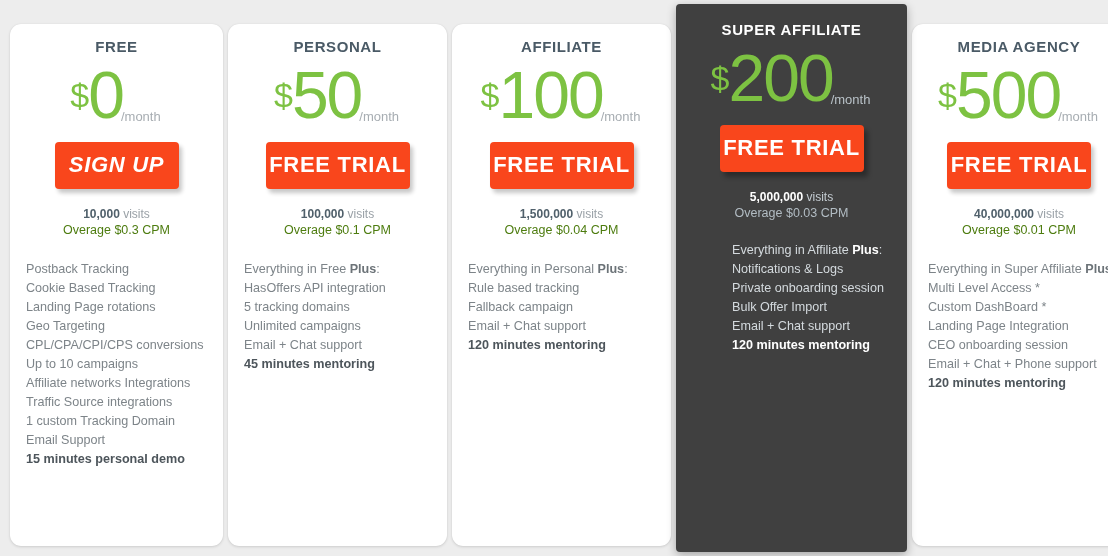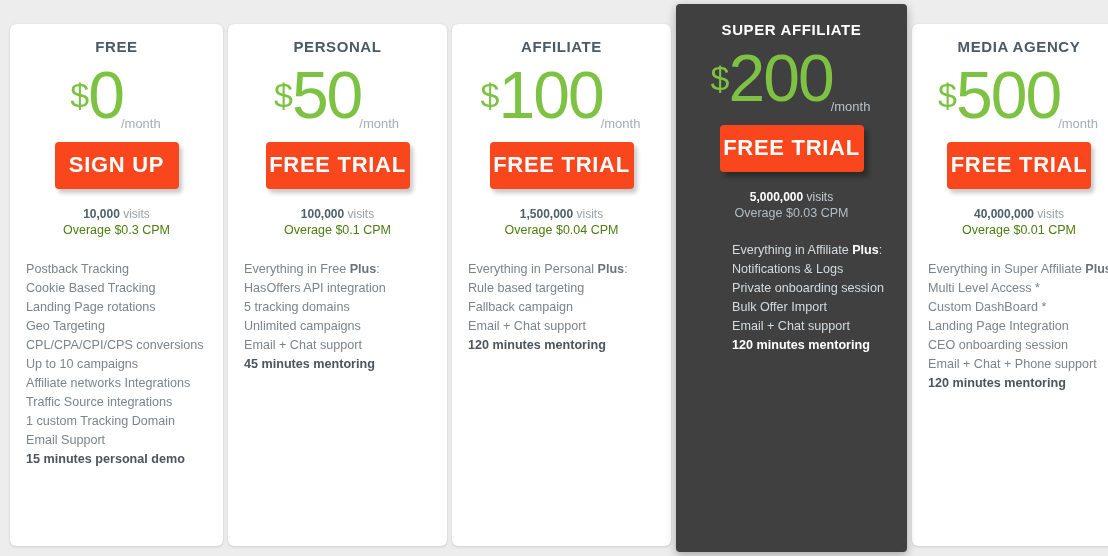--- a/index.html
+++ b/index.html
@@ -25,21 +25,21 @@
     box-sizing: border-box;
   }
 
   
   .plan {
     position: relative;
     box-sizing: border-box;
     background: #ffffff;
     margin-top: 24px;
     height: 522px;
-    border-radius: 6px;
+    border-radius: 11px;
     box-shadow: 0 1px 3px rgba(0,0,0,0.13), 0 0 1px rgba(0,0,0,0.10);
     padding: 0 16px;
     flex: 0 0 auto;
   }
   .plan.free          { width: 213px; margin-left: 10px; }
   .plan.personal      { width: 219px; margin-left: 5px; }
   .plan.affiliate     { width: 219px; margin-left: 5px; }
   .plan.media         { width: 214px; margin-left: 5px; }
 
   
@@ -92,21 +92,21 @@
     font-size: 66px;
     font-weight: 300;
     letter-spacing: -2px;
     line-height: 1;
   }
   .per {
     color: #a7adb2;
     font-size: 13px;
     font-weight: 400;
     position: relative;
-    top: 10px;
+    top: 3px;
     left: -2px;
   }
   .featured .per { color: #b9c2c8; }
 
   
   .cta-wrap { text-align: center; margin-top: 6px; }
   .cta {
     display: inline-block;
     background: #f9461c;
     color: #ffffff;
@@ -116,21 +116,21 @@
     text-align: center;
     border: none;
     border-radius: 4px;
     padding: 12px 0 13px;
     width: 124px;
     cursor: pointer;
     box-shadow: 3px 4px 4px rgba(0,0,0,0.22);
     font-family: "Liberation Sans", sans-serif;
     line-height: 1;
   }
-  .free .cta      { width: 124px; }
+  .free .cta      { width: 124px; font-style: italic; }
   .personal .cta  { width: 144px; }
   .affiliate .cta { width: 144px; }
   .featured .cta  { width: 144px; box-shadow: 4px 5px 5px rgba(0,0,0,0.33); }
   .media .cta     { width: 144px; }
 
   
   .visits-block {
     text-align: center;
     margin-top: 18px;
     line-height: 1.28;
@@ -228,21 +228,21 @@
     </div>
     <div class="cta-wrap">
       <button class="cta">FREE TRIAL</button>
     </div>
     <div class="visits-block">
       <div class="visits-line"><span class="visits-num">1,500,000</span> <span>visits</span></div>
       <div class="overage">Overage $0.04 CPM</div>
     </div>
     <ul class="features">
         <li>Everything in Personal <b>Plus</b>:</li>
-        <li>Rule based targeting</li>
+        <li>Rule based tracking</li>
         <li>Fallback campaign</li>
         <li>Email + Chat support</li>
         <li class="strong">120 minutes mentoring</li>
       </ul>
   </div>
 
   <div class="plan featured">
     <div class="plan-title">SUPER AFFILIATE</div>
     <div class="price-row">
       <span class="currency">$</span><span class="amount">200</span><span class="per">/month</span>

